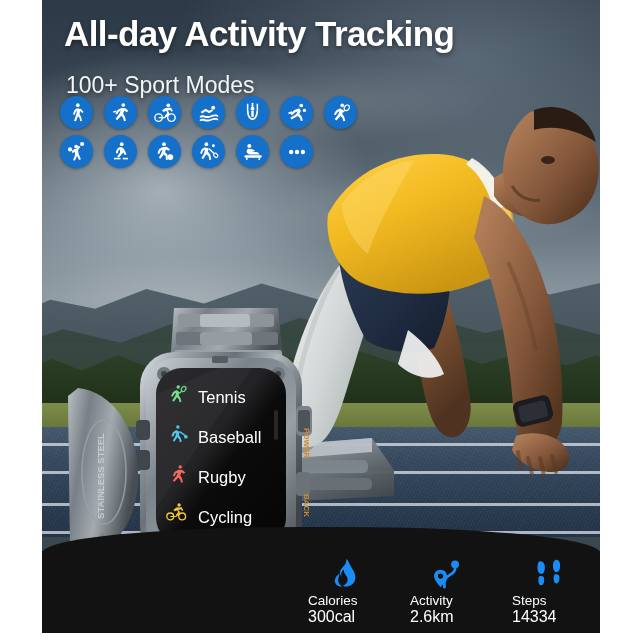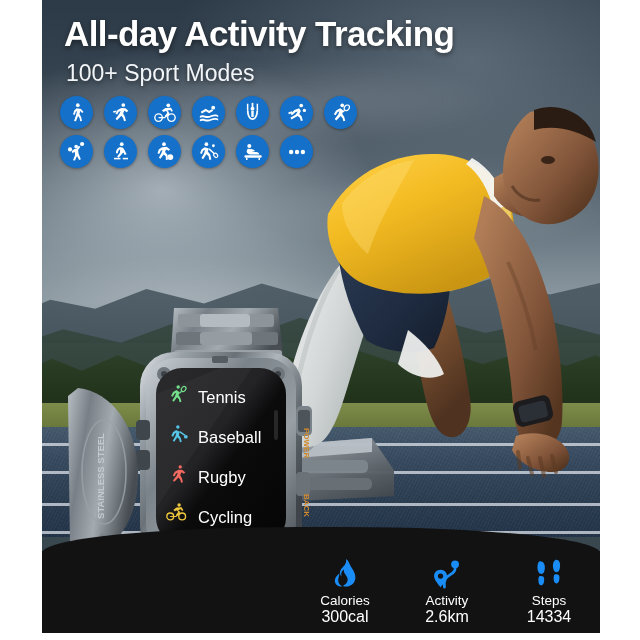--- a/index.html
+++ b/index.html
@@ -132,21 +132,21 @@
     font-size: 35px;
     font-weight: 700;
     color: #ffffff;
     letter-spacing: -0.6px;
     text-shadow: 0 2px 5px rgba(0,0,0,0.48);
     white-space: nowrap;
   }
   .subhead {
     position: absolute;
     left: 24px;
-    top: 60px;
+    top: 72px;
     font-size: 23px;
     font-weight: 400;
     color: #f2f5f8;
     text-shadow: 0 2px 5px rgba(0,0,0,0.55);
     white-space: nowrap;
   }
 
   
   .icon-grid {
     position: absolute;
@@ -189,21 +189,21 @@
   .stats {
     position: absolute;
     right: 14px;
     bottom: 8px;
     display: flex;
     gap: 28px;
     z-index: 5;
   }
   .stat {
     width: 74px;
-    text-align: center;
+    text-align: left;
     color: #ffffff;
   }
   .stat .glyph { height: 32px; display: flex; align-items: flex-end; justify-content: center; }
   .stat .slabel { font-size: 13.5px; line-height: 17px; margin-top: 3px; }
   .stat .svalue { font-size: 16px; line-height: 16px; }
 </style>
 </head>
 <body>
 
 <div id="stage">

